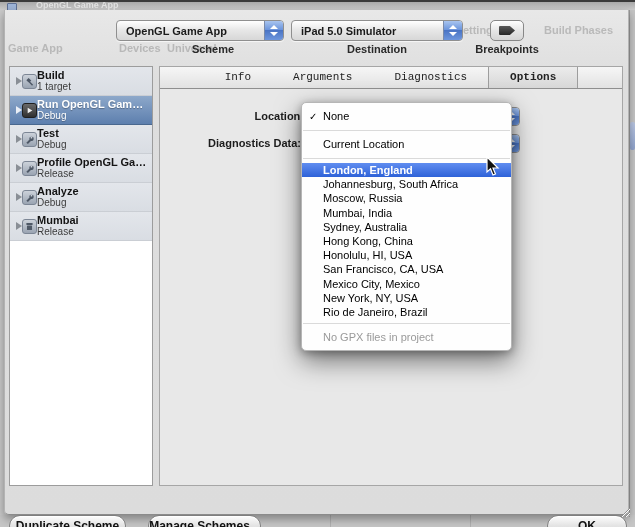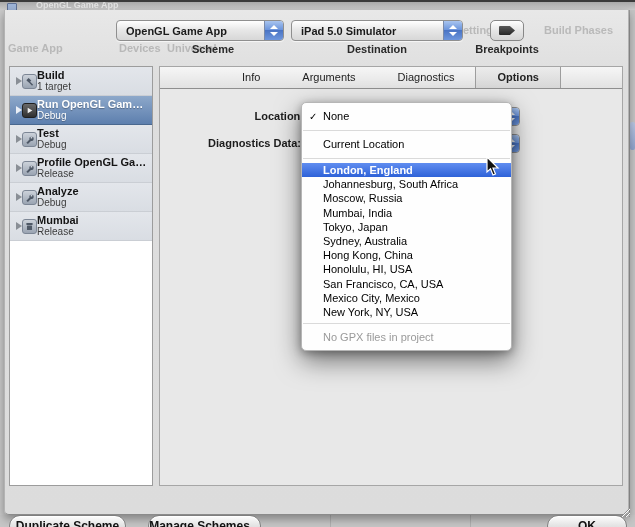--- a/index.html
+++ b/index.html
@@ -73,21 +73,21 @@
   .stxt{line-height:12px;overflow:hidden;white-space:nowrap;}
   .stitle{font-size:11px;font-weight:bold;color:#141414;}
   .ssub{font-size:10px;color:#3c3c3c;}
   .srow.sel .stitle,.srow.sel .ssub{color:#fff;text-shadow:0 1px 1px rgba(0,0,0,.3);}
 
   
   .pane{left:154px;top:56px;width:464px;height:420px;background:#e8e8e8;
     border:1px solid #a6a6a6;box-sizing:border-box;z-index:1;}
   .tabbar{position:absolute;left:0;top:0;width:100%;height:22px;box-sizing:border-box;
     background:linear-gradient(#f6f6f6,#e2e2e2);border-bottom:1px solid #8f8f8f;
-    display:flex;justify-content:center;}
+    display:flex;justify-content:center;font-family:Liberation Mono, monospace;}
   .tab{padding:0 21px;line-height:21px;font-size:11px;color:#222;}
   .tab.on{font-weight:bold;background:linear-gradient(#ececec,#d7d7d7);
     border-left:1px solid #9d9d9d;border-right:1px solid #9d9d9d;}
   .flabel{position:absolute;font-size:11px;font-weight:bold;color:#1c1c1c;text-align:right;white-space:nowrap;}
   .fpopup{position:absolute;left:150px;width:210px;height:19px;box-sizing:border-box;z-index:1;
     background:linear-gradient(#ffffff,#e4e4e4);border:1px solid #8f8f8f;border-radius:4px;
     display:flex;justify-content:flex-end;}
   .fpopup .cap{height:17px;width:17px;}
 
   
@@ -279,27 +279,27 @@
     </div>
     <div class="msep"></div>
     <div class="mi mi-top">
       <span>Current Location</span>
     </div>
     <div class="msep"></div>
     <div class="mi mcity sel">London, England</div>
     <div class="mi mcity">Johannesburg, South Africa</div>
     <div class="mi mcity">Moscow, Russia</div>
     <div class="mi mcity">Mumbai, India</div>
-    <div class="mi mcity">Tokyo, Japan</div>
     <div class="mi mcity">Sydney, Australia</div>
     <div class="mi mcity">Hong Kong, China</div>
     <div class="mi mcity">Honolulu, HI, USA</div>
     <div class="mi mcity">San Francisco, CA, USA</div>
     <div class="mi mcity">Mexico City, Mexico</div>
     <div class="mi mcity">New York, NY, USA</div>
+    <div class="mi mcity">Rio de Janeiro, Brazil</div>
     <div class="msep"></div>
     <div class="mi mdis">No GPX files in project</div>
   </div>
 
   <div class="pill" style="left:4px;width:117px">Duplicate Scheme</div>
   <div class="pill" style="left:143px;width:113px">Manage Schemes...</div>
   <div class="pill" style="left:542px;width:80px">OK</div>
 
   <div class="abs grip">
     <svg width="14" height="14" viewBox="0 0 14 14">

